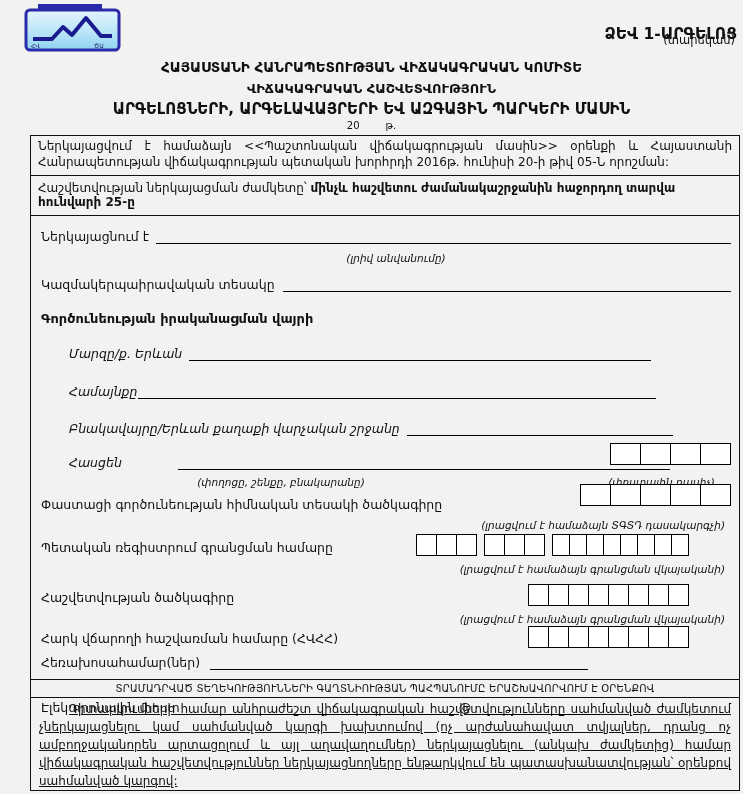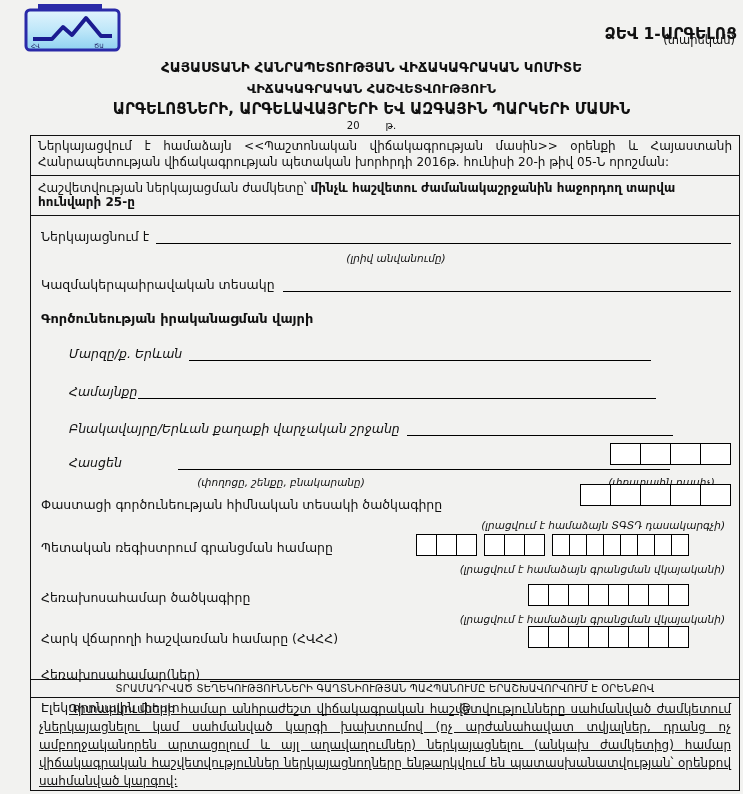--- a/index.html
+++ b/index.html
@@ -201,21 +201,21 @@
           <div class="boxcell"></div>
           <div class="boxcell"></div>
           <div class="boxcell"></div>
           <div class="boxcell"></div>
           <div class="boxcell"></div>
         </div>
       </div>
     <div class="hint hint-right" style="right:14px;top:347px;">(լրացվում է համաձայն գրանցման վկայականի)</div>
 
     <div class="row" style="left:10px;top:374px;">
-      <span class="lbl">Հեռախոսահամար  ծածկագիրը</span>
+      <span class="lbl">Հաշվետվության  ծածկագիրը</span>
     </div>
     <div class="cells" style="right:50px;top:368px;">
         <div class="boxgroup">
           <div class="boxcell"></div>
           <div class="boxcell"></div>
           <div class="boxcell"></div>
           <div class="boxcell"></div>
           <div class="boxcell"></div>
           <div class="boxcell"></div>
           <div class="boxcell"></div>
@@ -233,21 +233,21 @@
           <div class="boxcell"></div>
           <div class="boxcell"></div>
           <div class="boxcell"></div>
           <div class="boxcell"></div>
           <div class="boxcell"></div>
           <div class="boxcell"></div>
           <div class="boxcell"></div>
         </div>
       </div>
 
-    <div class="row" style="left:10px;top:450px;">
+    <div class="row" style="left:10px;top:438px;">
       <span class="lbl">Հեռախոսահամար(ներ)</span>
       <div class="uline" style="margin-left:10px;width:378px;"></div>
     </div>
 
     <div class="row" style="left:10px;top:483px;">
       <span class="lbl">Էլեկտրոնային փոստ</span>
       <div class="uline" style="margin-left:33px;width:245px;"></div>
       <span class="at-sign">@</span>
       <div class="uline" style="width:128px;"></div>
     </div>

